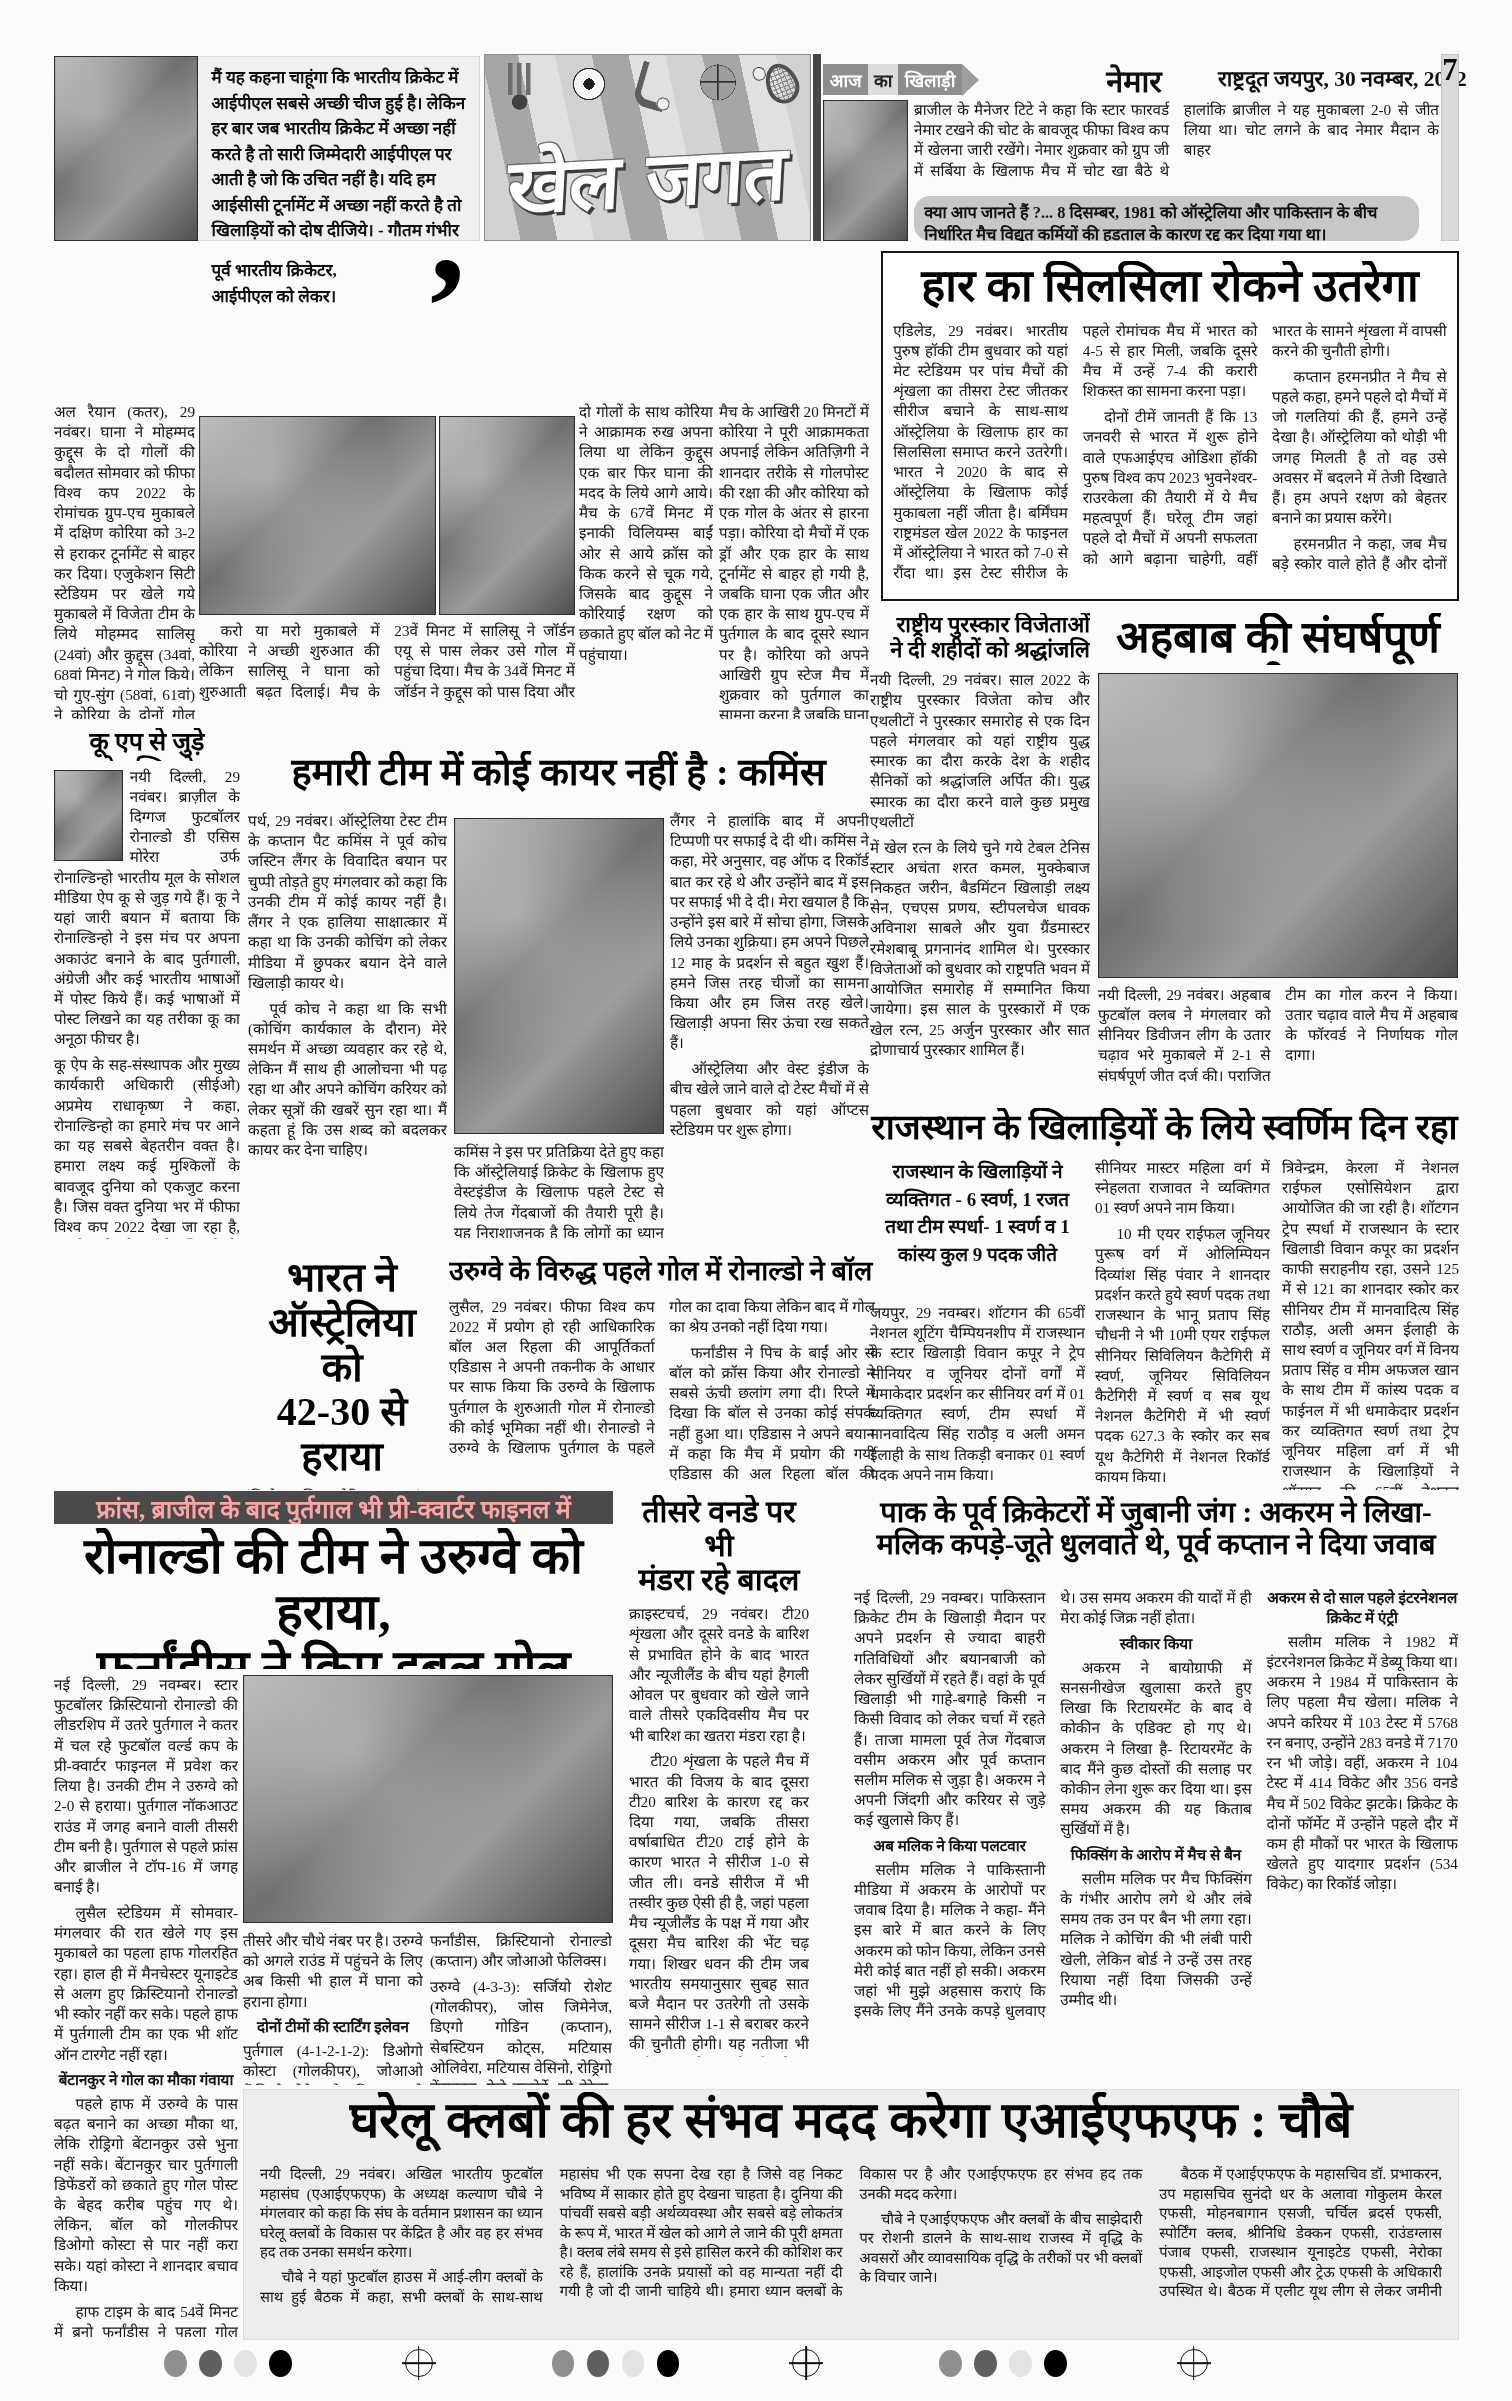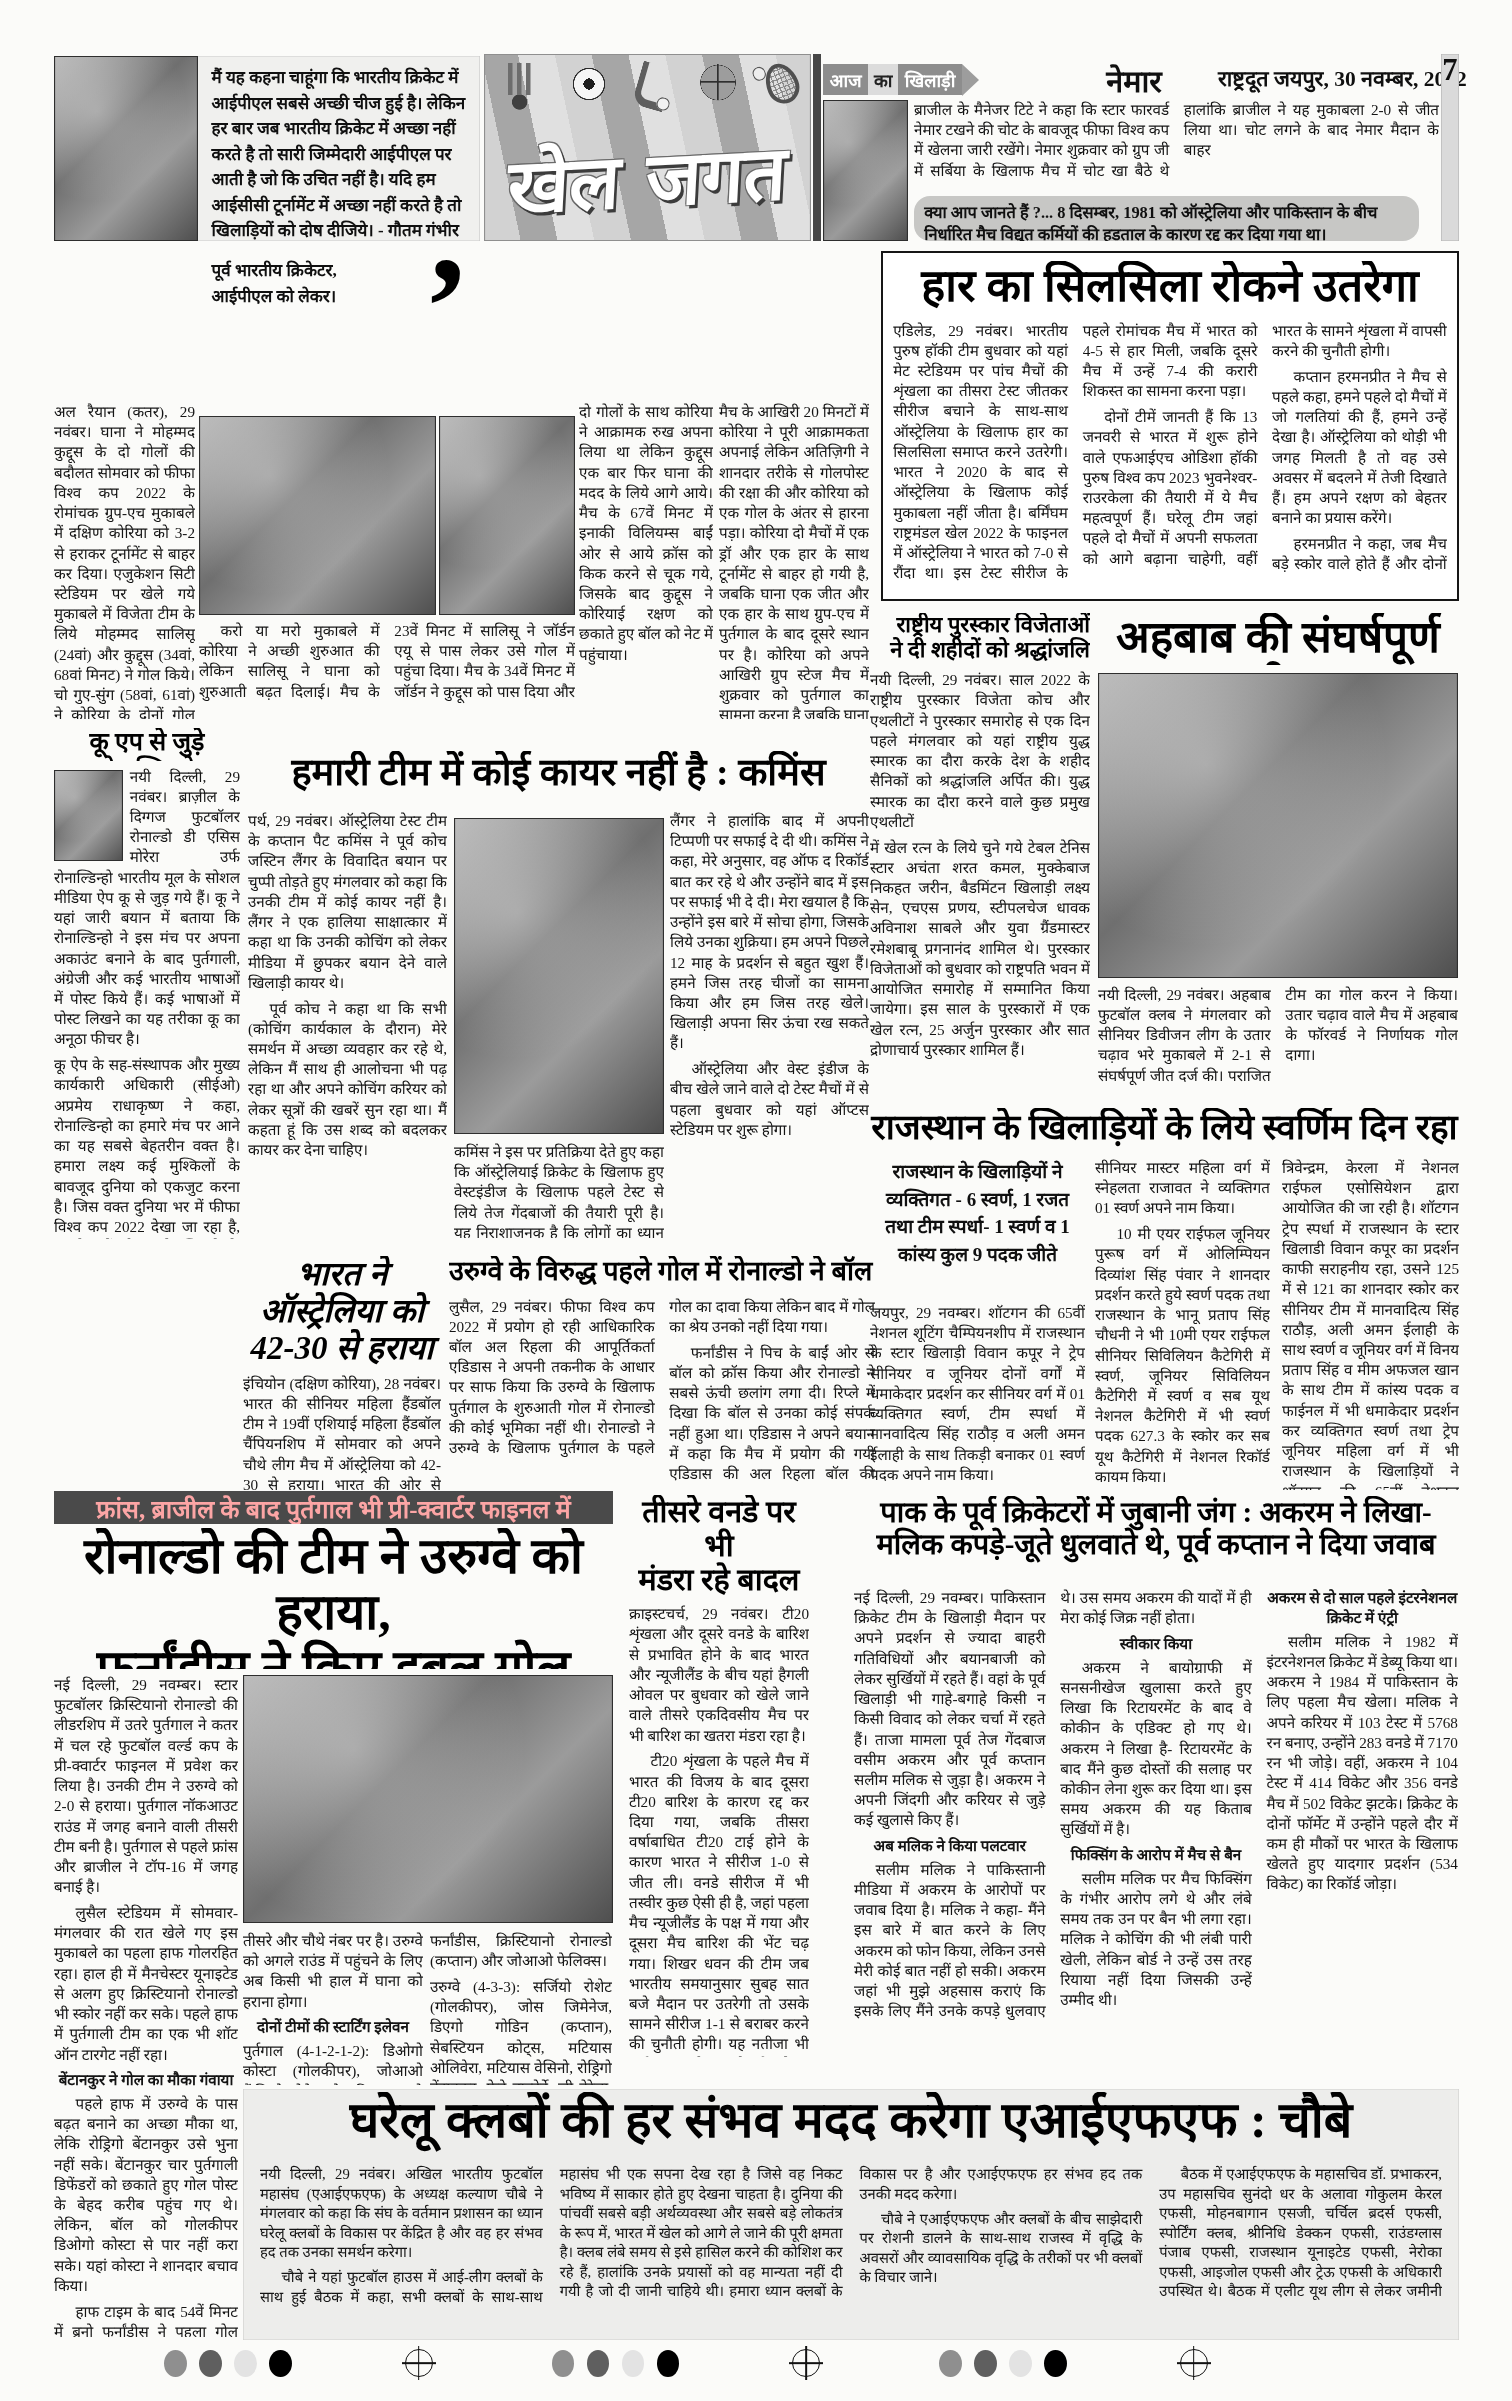--- a/index.html
+++ b/index.html
@@ -210,21 +210,21 @@
   <div class="abs body-txt clip" style="left:1095px;top:1158px;width:175px;height:332px;">
     <p class="nofirst">सीनियर मास्टर महिला वर्ग में स्नेहलता राजावत ने व्यक्तिगत 01 स्वर्ण अपने नाम किया।</p>
     <p>10 मी एयर राईफल जूनियर पुरूष वर्ग में ओलिम्पियन दिव्यांश सिंह पंवार ने शानदार प्रदर्शन करते हुये स्वर्ण पदक तथा राजस्थान के भानू प्रताप सिंह चौधनी ने भी 10मी एयर राईफल सीनियर सिविलियन कैटेगिरी में स्वर्ण, जूनियर सिविलियन कैटेगिरी में स्वर्ण व सब यूथ नेशनल कैटेगिरी में भी स्वर्ण पदक 627.3 के स्कोर कर सब यूथ कैटेगिरी में नेशनल रिकॉर्ड कायम किया।</p>
 
   </div>
   <div class="abs body-txt clip" style="left:1282px;top:1158px;width:177px;height:332px;">
     <p class="nofirst">त्रिवेन्द्रम, केरला में नेशनल राईफल एसोसियेशन द्वारा आयोजित की जा रही है। शॉटगन ट्रेप स्पर्धा में राजस्थान के स्टार खिलाडी विवान कपूर का प्रदर्शन काफी सराहनीय रहा, उसने 125 में से 121 का शानदार स्कोर कर सीनियर टीम में मानवादित्य सिंह राठौड़, अली अमन ईलाही के साथ स्वर्ण व जूनियर वर्ग में विनय प्रताप सिंह व मीम अफजल खान के साथ टीम में कांस्य पदक व फाईनल में भी धमाकेदार प्रदर्शन कर व्यक्तिगत स्वर्ण तथा ट्रेप जूनियर महिला वर्ग में भी राजस्थान के खिलाड़ियों ने शॉटगन की 65वीं नेशनल चैम्पियनशीप में पदक जीते।</p>
   </div>
 
   <div class="abs clip" style="left:243px;top:1256px;width:198px;height:234px;">
-    <div class="art-head" style="font-size:33px;font-style:italic;">
+    <div class="art-head" style="font-size:40px;">
       <div>भारत ने ऑस्ट्रेलिया को</div>
       <div>42-30 से हराया</div>
     </div>
     <div class="body-txt" style="margin-top:6.8px;">
       <p class="nofirst">इंचियोन (दक्षिण कोरिया), 28 नवंबर। भारत की सीनियर महिला हैंडबॉल टीम ने 19वीं एशियाई महिला हैंडबॉल चैंपियनशिप में सोमवार को अपने चौथे लीग मैच में ऑस्ट्रेलिया को 42-30 से हराया। भारत की ओर से भावना ने सर्वाधिक 16 गोल दागे, जबकि मेनका ने 12 गोल किये। शालिनी ठाकुर ने आठ जबकि सोनिका ने पांच गोल का योगदान दिया।</p>
     </div>
   </div>
 
   <div class="abs clip" style="left:449px;top:1256px;width:426px;height:234px;">
     <div class="art-head clip" style="font-size:27px;height:35px;white-space:nowrap;">उरुग्वे के विरुद्ध पहले गोल में रोनाल्डो ने बॉल को नहीं छुआ</div>

